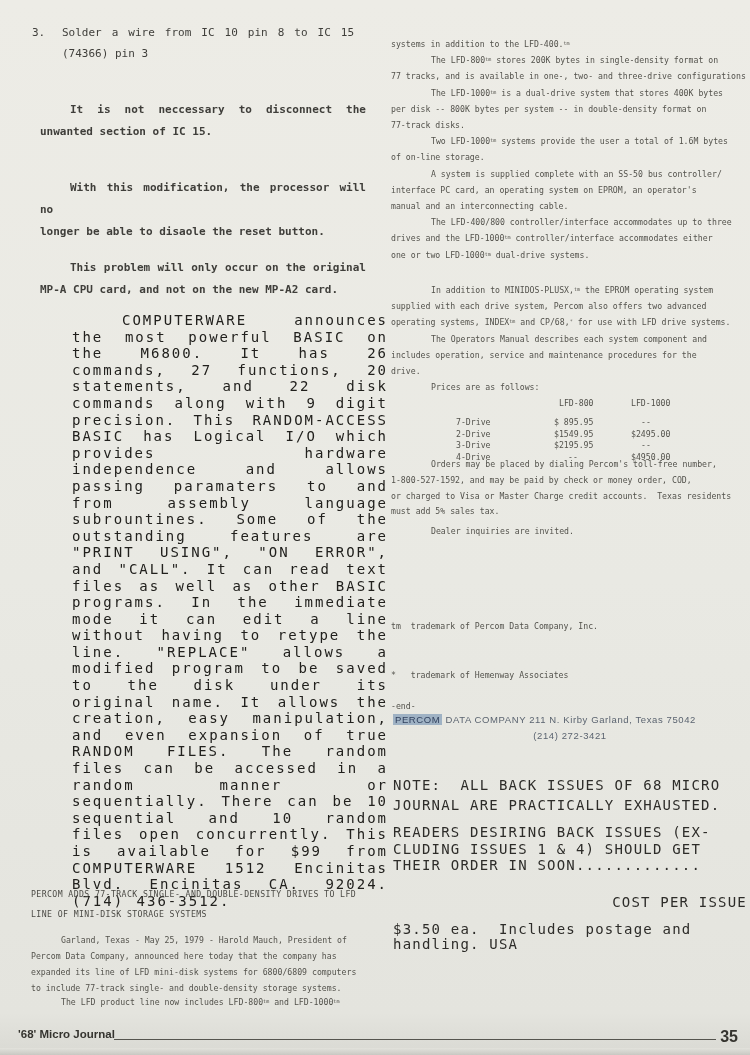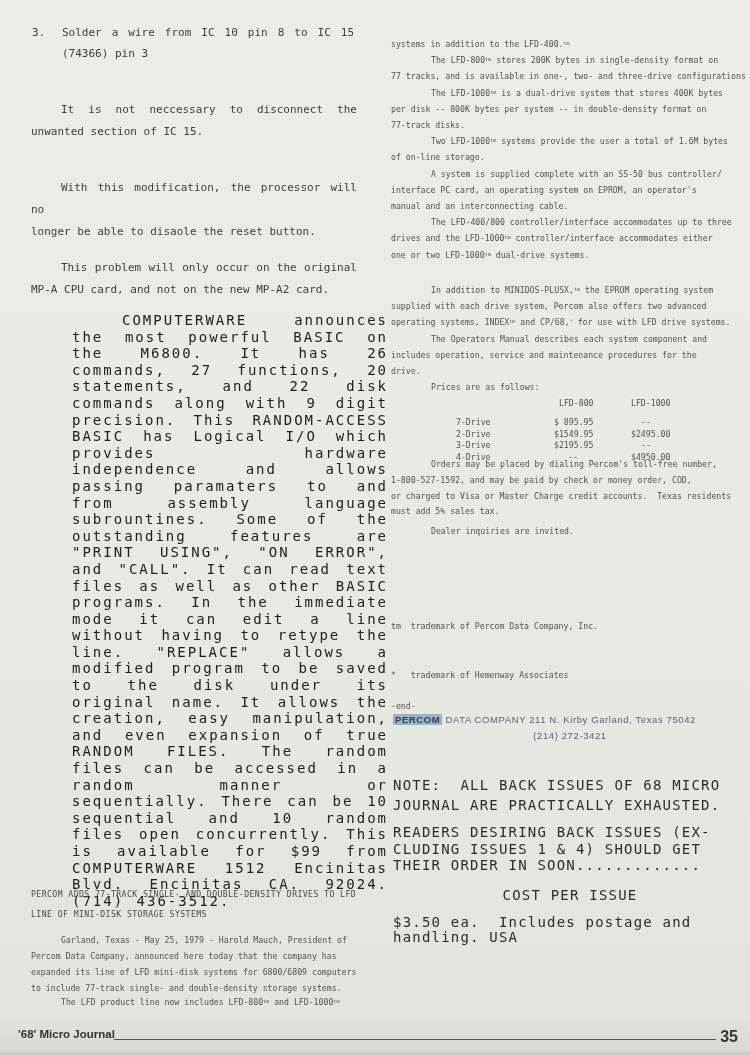--- a/index.html
+++ b/index.html
@@ -5,21 +5,21 @@
   html,body{margin:0;padding:0;background:#e9e9e3;}
   .page{position:relative;width:750px;height:1055px;overflow:hidden;
         background:linear-gradient(180deg,#edece6 0%,#e9e9e3 55%,#e4e4de 96%,#d9d9d3 100%);
         font-family:"DejaVu Sans Mono",monospace;}
   
   .lt{color:#3f3e3a;font-size:11px;}
   .stretch{text-align:justify;text-align-last:justify;}
   .item3{position:absolute;left:32px;top:22px;width:322px;line-height:21px;}
   .item-num{position:absolute;left:0;top:0;}
   .item-body{margin-left:30px;}
-  .pwrap{position:absolute;left:31px;width:326px;line-height:22px;}
+  .pwrap{position:absolute;left:40px;width:326px;line-height:22px;font-weight:bold;}
   .p-disc{top:99px}.p-mod{top:177px}.p-prob{top:257px}
   .pwrap .l1{text-indent:30px;}
   
   .cw{position:absolute;left:72px;top:312px;width:316px;color:#21201d;
       font-size:14px;letter-spacing:2px;word-spacing:2px;line-height:16.6px;
       text-align:justify;text-indent:50px;}
   
   .sm{font-size:8.2px;color:#53524c;}
   .ph{position:absolute;left:31px;top:884px;width:360px;line-height:20px;letter-spacing:.4px;color:#4b4a45;}
   .garland{position:absolute;left:31px;top:932px;width:360px;line-height:16px;white-space:pre-wrap;text-indent:30px;}
@@ -43,28 +43,28 @@
   .pt-head .pt-m{left:168px;}
   .pt-m.dash{left:177px;}
   .pt-r.dash{left:250px;}
   
   .fnotes{position:absolute;left:391px;top:586px;width:362px;line-height:16.2px;white-space:pre;}
   .endmark{position:absolute;left:391px;top:653px;width:356px;text-align:left;margin-top:48px;}
   .address{position:absolute;left:393px;top:714px;width:354px;
            font-family:"Liberation Sans",sans-serif;font-size:9.5px;letter-spacing:.6px;
            color:#5b6470;line-height:12px;}
   .addr2{text-align:center;margin-top:4px;}
-  .brand{background:#9fb2c4;color:#31415e;padding:0 2px;font-weight:bold;}
+  .brand{background:#9fb2c4;color:#31415e;padding:0 2px;font-weight:normal;}
   
   .note{position:absolute;left:393px;top:775px;width:354px;font-size:14px;
         letter-spacing:1.2px;color:#2d2c29;}
   .note .pre{white-space:pre-wrap;}
   .n1{line-height:20px;}
   .n2{margin-top:9px;line-height:16.5px;}
-  .nh{margin-top:13px;text-align:center;line-height:16px;}
+  .nh{margin-top:20px;text-align:right;line-height:16px;}
   .ni{margin-top:12px;line-height:15px;}
   .ni2{margin-top:13px;line-height:15px;}
   
   .footer{position:absolute;left:0;top:1026px;width:750px;height:22px;
           font-family:"Liberation Sans",sans-serif;font-weight:bold;color:#35342f;}
   .fj{position:absolute;left:18px;top:2px;font-size:11.5px;}
   .frule{position:absolute;left:114px;right:34px;top:13px;border-top:1.6px solid #55544e;}
   .fp{position:absolute;right:12px;top:2px;font-size:16px;}
   .bottom-shade{position:absolute;left:0;bottom:0;width:100%;height:7px;
                 background:linear-gradient(#e2e2dc,#c8c8c2);}

